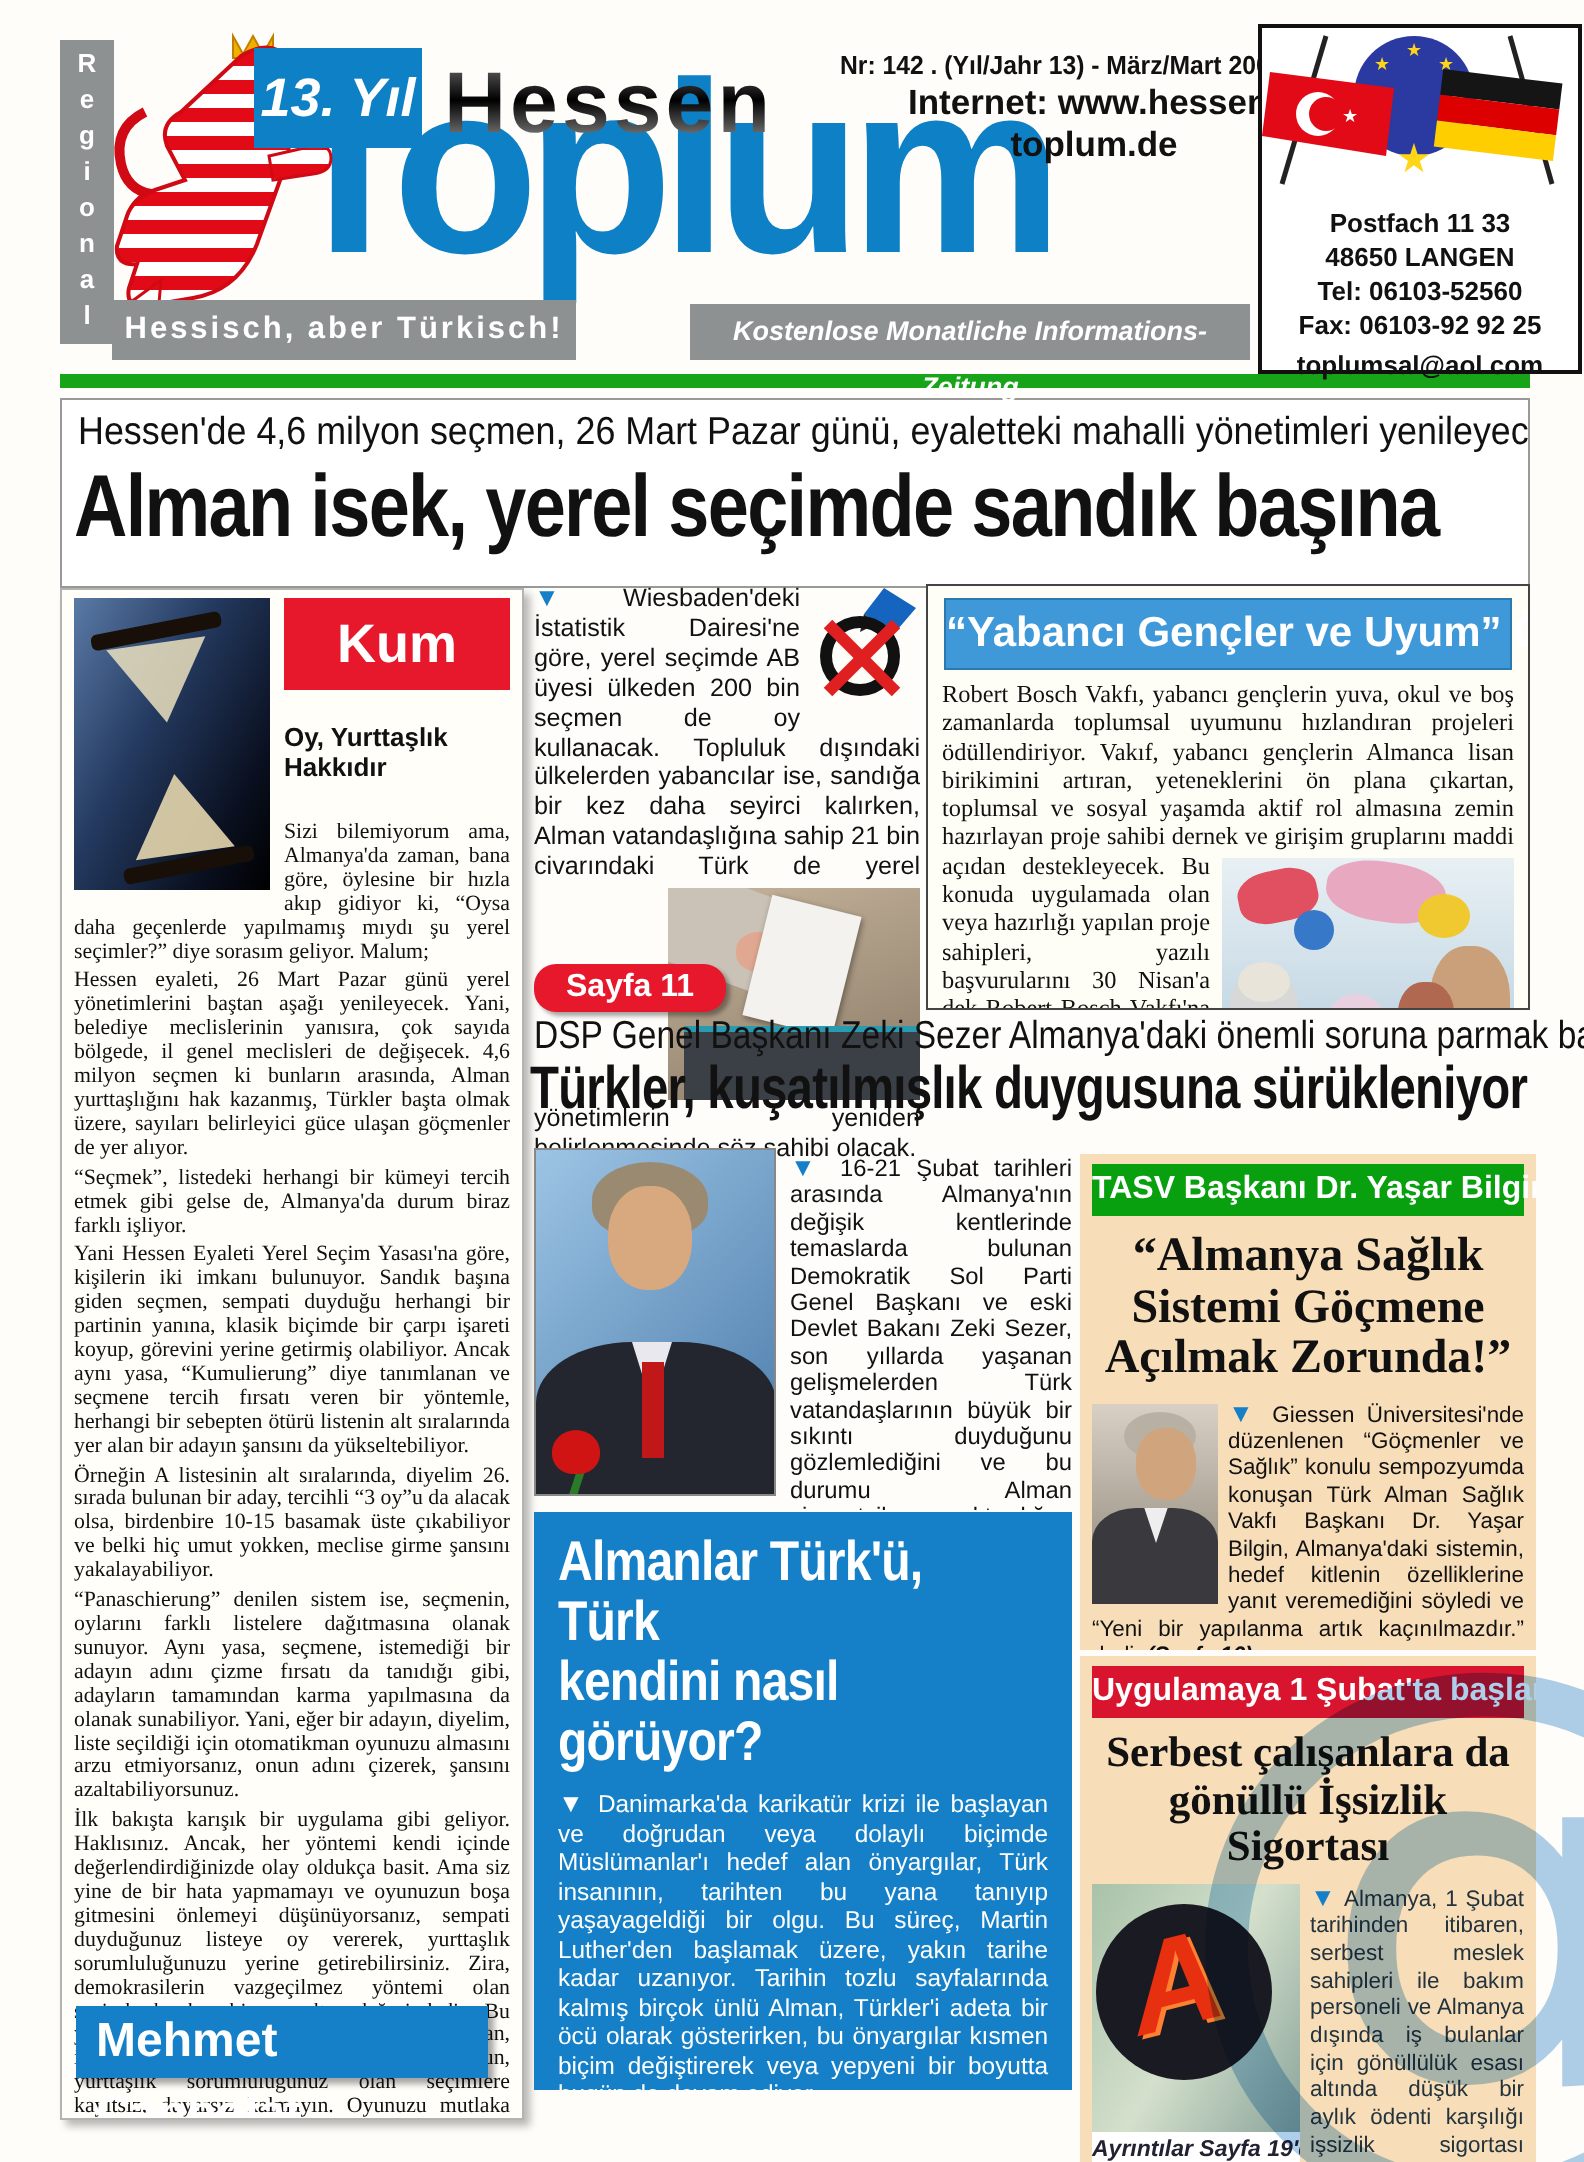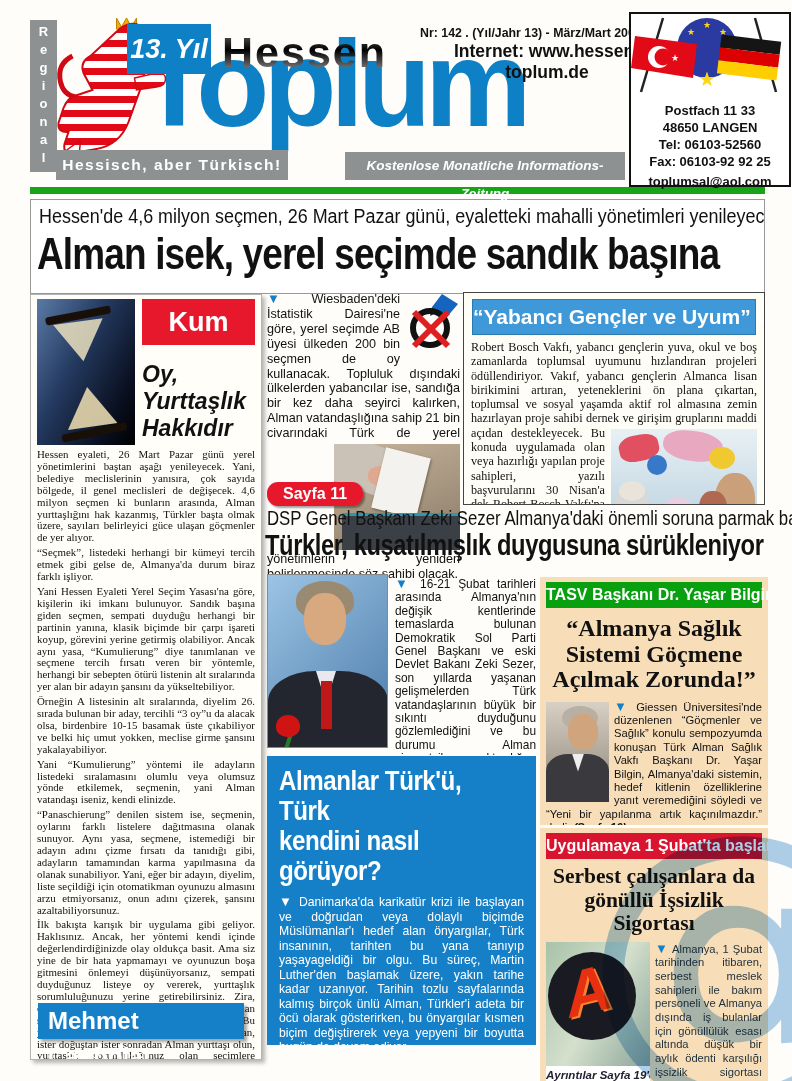--- a/index.html
+++ b/index.html
@@ -40,21 +40,21 @@
   .hourglass{float:left;width:98px;height:146px;margin:0 7px 3px 0;position:relative;overflow:hidden;
        background:linear-gradient(118deg,#5a7aa6 0%,#243a60 40%,#0a1020 78%,#000 100%);}
   .hg-inner{position:absolute;inset:0;transform:rotate(-8deg);}
   .hg-cap{position:absolute;left:16px;width:66px;height:8px;background:#181008;border-radius:3px;}
   .hg-top-tri{position:absolute;left:23px;top:22px;width:0;height:0;border-left:25px solid transparent;
        border-right:25px solid transparent;border-top:40px solid rgba(235,225,190,.85);}
   .hg-bot-tri{position:absolute;left:23px;bottom:18px;width:0;height:0;border-left:25px solid transparent;
        border-right:25px solid transparent;border-bottom:40px solid rgba(225,210,170,.92);}
   .kum-banner{overflow:hidden;background:#e8182c;color:#fff;font-weight:bold;font-size:27px;height:46px;
        line-height:46px;text-align:center;}
-  .kum-sub{overflow:hidden;font-style:italic;font-weight:bold;font-size:23px;margin:16px 0 7px;}
+  .kum-sub{overflow:hidden;font-weight:bold;font-size:13px;margin:16px 0 20px;}
   .kum p{margin:0 0 3px;font-family:"Liberation Serif",serif;font-size:10.9px;line-height:11.9px;text-align:justify;}
   .kum-byline{position:absolute;left:7px;bottom:20px;width:206px;height:36px;background:#1580c8;color:#fff;
        font-weight:bold;font-size:24px;line-height:36px;padding-left:10px;box-sizing:border-box;
        box-shadow:3px 3px 3px rgba(0,0,0,.35);}
   
   .wies{position:absolute;left:267px;top:292px;width:193px;height:216px;}
   .wies p{margin:0;font-size:12.6px;line-height:14.9px;text-align:justify;font-weight:500;}
   .tri{color:#1580c8;font-size:13px;}
   .ballot-x{float:right;width:56px;height:62px;margin:0 0 2px 4px;}
   .ballot-photo{float:right;width:126px;height:106px;margin:3px 0 2px 4px;position:relative;overflow:hidden;
@@ -223,25 +223,25 @@
     <div class="hourglass">
       <div class="hg-inner">
         <div class="hg-cap" style="top:12px;transform:rotate(-3deg);"></div>
         <div class="hg-top-tri"></div>
         <div class="hg-bot-tri"></div>
         <div class="hg-cap" style="bottom:8px;transform:rotate(-3deg);"></div>
       </div>
     </div>
     <div class="kum-banner">Kum Saati</div>
     <div class="kum-sub">Oy, Yurttaşlık Hakkıdır</div>
+    <p>Sizi bilemiyorum ama, Almanya'da zaman, bana göre, öylesine bir hızla akıp gidiyor ki, “Oysa daha geçenlerde yapılmamış mıydı şu yerel seçimler?” diye sorasım geliyor. Malum;</p>
     <p>Hessen eyaleti, 26 Mart Pazar günü yerel yönetimlerini baştan aşağı yenileyecek. Yani, belediye meclislerinin yanısıra, çok sayıda bölgede, il genel meclisleri de değişecek. 4,6 milyon seçmen ki bunların arasında, Alman yurttaşlığını hak kazanmış, Türkler başta olmak üzere, sayıları belirleyici güce ulaşan göçmenler de yer alıyor.</p>
     <p>“Seçmek”, listedeki herhangi bir kümeyi tercih etmek gibi gelse de, Almanya'da durum biraz farklı işliyor.</p>
     <p>Yani Hessen Eyaleti Yerel Seçim Yasası'na göre, kişilerin iki imkanı bulunuyor. Sandık başına giden seçmen, sempati duyduğu herhangi bir partinin yanına, klasik biçimde bir çarpı işareti koyup, görevini yerine getirmiş olabiliyor. Ancak aynı yasa, “Kumulierung” diye tanımlanan ve seçmene tercih fırsatı veren bir yöntemle, herhangi bir sebepten ötürü listenin alt sıralarında yer alan bir adayın şansını da yükseltebiliyor.</p>
     <p>Örneğin A listesinin alt sıralarında, diyelim 26. sırada bulunan bir aday, tercihli “3 oy”u da alacak olsa, birdenbire 10-15 basamak üste çıkabiliyor ve belki hiç umut yokken, meclise girme şansını yakalayabiliyor.</p>
-    <p>Yani “Kumulierung” yöntemi ile adayların listedeki sıralamasını olumlu veya olumsuz yönde etkilemek, seçmenin, yani Alman vatandaşı iseniz, kendi elinizde.</p>
     <p>“Panaschierung” denilen sistem ise, seçmenin, oylarını farklı listelere dağıtmasına olanak sunuyor. Aynı yasa, seçmene, istemediği bir adayın adını çizme fırsatı da tanıdığı gibi, adayların tamamından karma yapılmasına da olanak sunabiliyor. Yani, eğer bir adayın, diyelim, liste seçildiği için otomatikman oyunuzu almasını arzu etmiyorsanız, onun adını çizerek, şansını azaltabiliyorsunuz.</p>
     <p>İlk bakışta karışık bir uygulama gibi geliyor. Haklısınız. Ancak, her yöntemi kendi içinde değerlendirdiğinizde olay oldukça basit. Ama siz yine de bir hata yapmamayı ve oyunuzun boşa gitmesini önlemeyi düşünüyorsanız, sempati duyduğunuz listeye oy vererek, yurttaşlık sorumluluğunuzu yerine getirebilirsiniz. Zira, demokrasilerin vazgeçilmez yöntemi olan seçimlerde, her bir oy altın değerindedir. Bu yüzden, 26 Mart Pazar günü, bu eyalette yaşayan, ister doğuştan ister sonradan Alman yurttaşı olun, yurttaşlık sorumluluğunuz olan seçimlere kayıtsız, duyarsız kalmayın. Oyunuzu mutlaka kullanın.</p>
 
     <div class="kum-byline">Mehmet Canbolat</div>
   </div>
 
   <div class="wies">
     <p>
       <span class="ballot-x">
         <svg width="56" height="62" viewBox="0 0 56 62">

